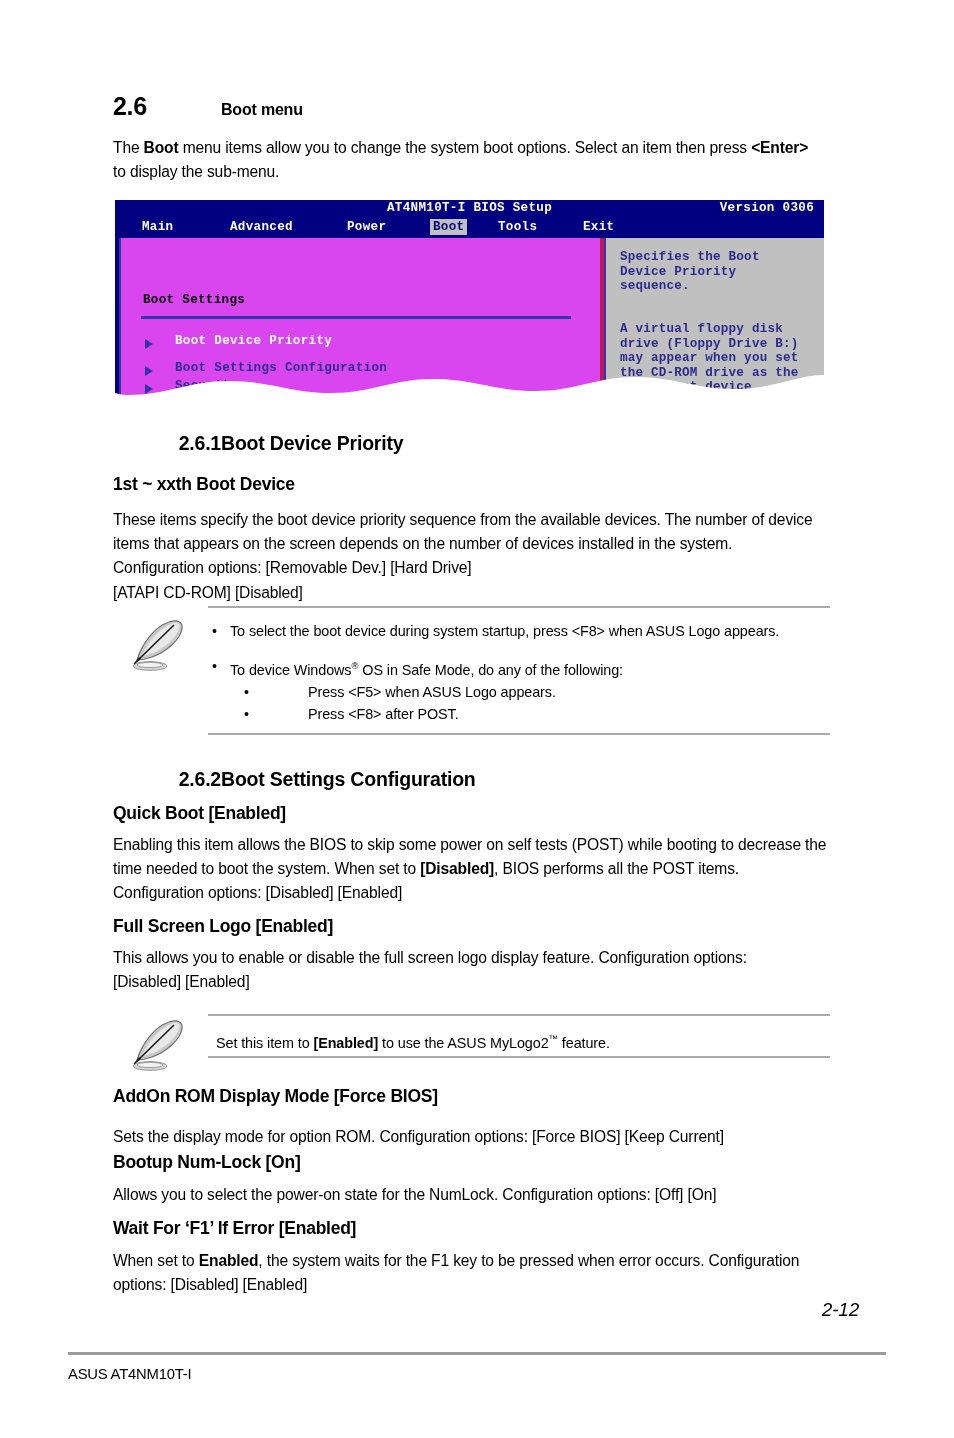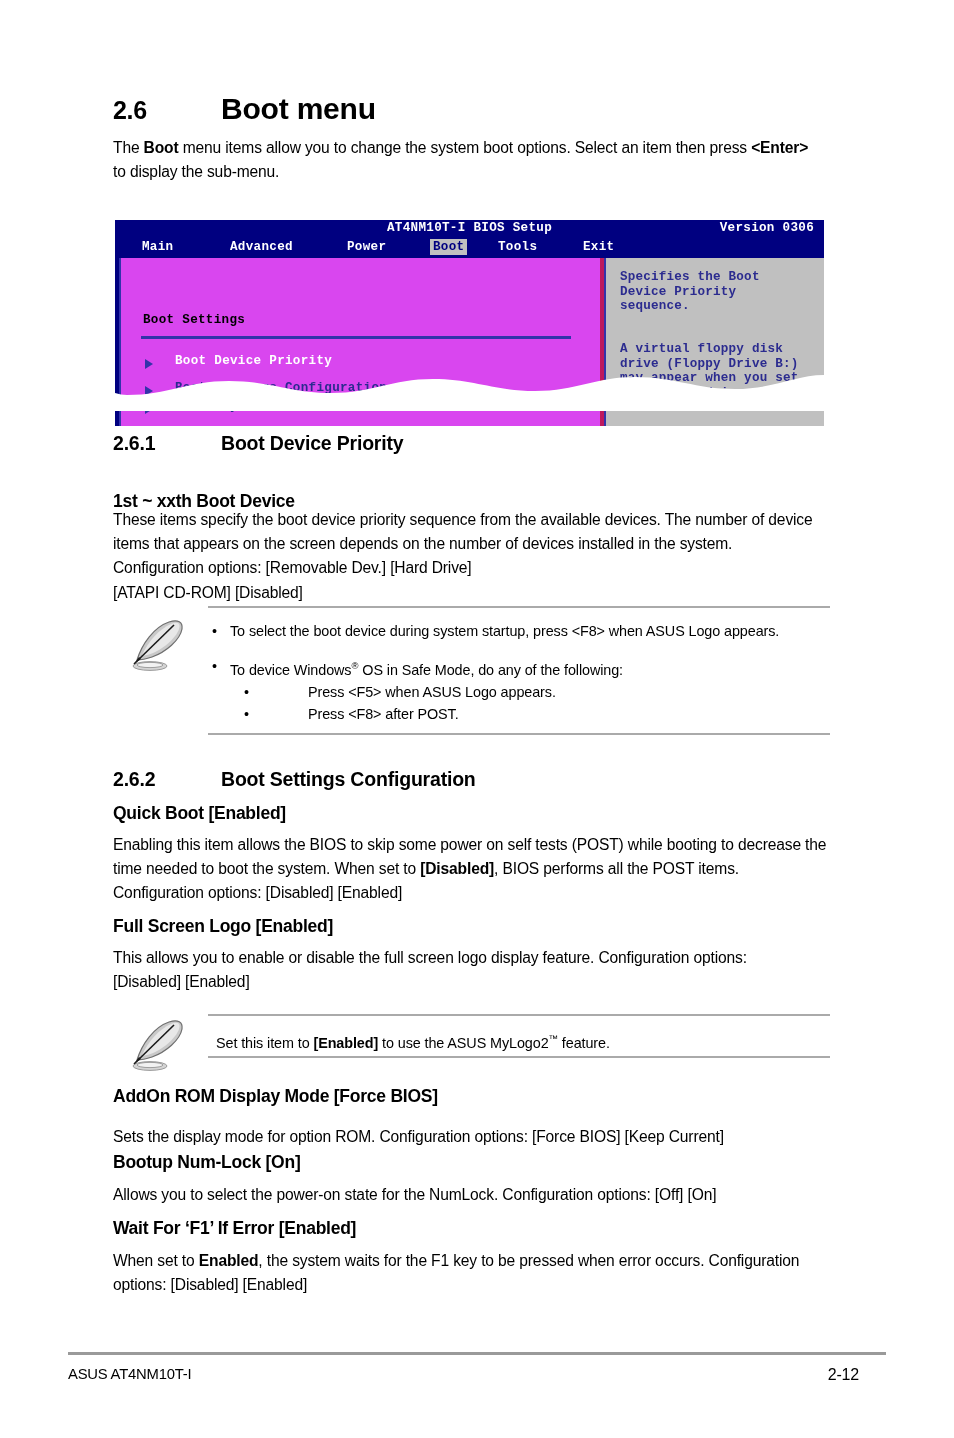--- a/index.html
+++ b/index.html
@@ -31,36 +31,37 @@
     align-items: baseline;
     font-weight: bold;
   }
   .sec-h1 .num {
     font-size: 25px;
     letter-spacing: -0.3px;
     width: 108px;
     display: inline-block;
   }
   .sec-h1 .ttl {
-    font-size: 30px;
+    font-size: 16px;
     letter-spacing: -0.2px;
   }
 
   .sec-h2 {
     position: absolute;
     left: 113px;
     display: flex;
     align-items: baseline;
     font-weight: bold;
   }
   .sec-h2 .num {
     font-size: 19.5px;
     width: 108px;
     display: inline-block;
     letter-spacing: -0.2px;
+    text-align: right;
   }
   .sec-h2 .ttl {
     font-size: 19.5px;
     letter-spacing: -0.2px;
   }
 
   .sub-h {
     position: absolute;
     left: 113px;
     font-size: 17.5px;
@@ -86,21 +87,20 @@
     width: 709px;
     font-family: "Liberation Mono", "DejaVu Sans Mono", monospace;
     font-size: 12.6px;
   }
   .bios-titlebar {
     position: relative;
     height: 17px;
     background: #000080;
     color: #ffffff;
     font-weight: bold;
-    margin-top: 20px;
   }
   .bios-titlebar .t-center {
     position: absolute;
     left: 0; right: 0;
     text-align: center;
     top: 1px;
     letter-spacing: 0.3px;
   }
   .bios-titlebar .t-right {
     position: absolute;
@@ -258,23 +258,24 @@
   .footer-left {
     position: absolute;
     left: 68px;
     top: 1366px;
     font-size: 14.8px;
     letter-spacing: -0.2px;
   }
   .footer-right {
     position: absolute;
     right: 68px;
-    top: 1366px;
-    font-size: 16px;
+    top: 1299px;
+    font-size: 19px;
     letter-spacing: -0.2px;
+    font-style: italic;
   }
 </style>
 </head>
 <body>
 
 <div class="page">
 
   <div class="sec-h1" style="top:92px;">
     <span class="num">2.6</span>
     <span class="ttl">Boot menu</span>
@@ -337,21 +338,21 @@
         C 72,6 54,20 12,20
         C 8,20 4,19 0,18 Z"></path>
     </svg>
   </div>
 
   <div class="sec-h2" style="top:432px;">
     <span class="num">2.6.1</span>
     <span class="ttl">Boot Device Priority</span>
   </div>
 
-  <div class="sub-h" style="top:474px;margin-top:17px;">1st ~ xxth Boot Device</div>
+  <div class="sub-h" style="top:474px;">1st ~ xxth Boot Device</div>
 
   <div class="para" style="top:508px; width:700px;">
     <span>These items specify the boot device priority sequence from the available devices. The</span>
     <span>number of device items that appears on the screen depends on the number of devices</span>
     <span>installed in the system. Configuration options: [Removable Dev.] [Hard Drive]</span><br>
     <span>[ATAPI CD-ROM] [Disabled]</span>
   </div>
 
   <div class="note" style="left:0; top:600px; width:954px; height:140px;">
     <div class="hr" style="left:208px; top:6px; width:622px;"></div>

